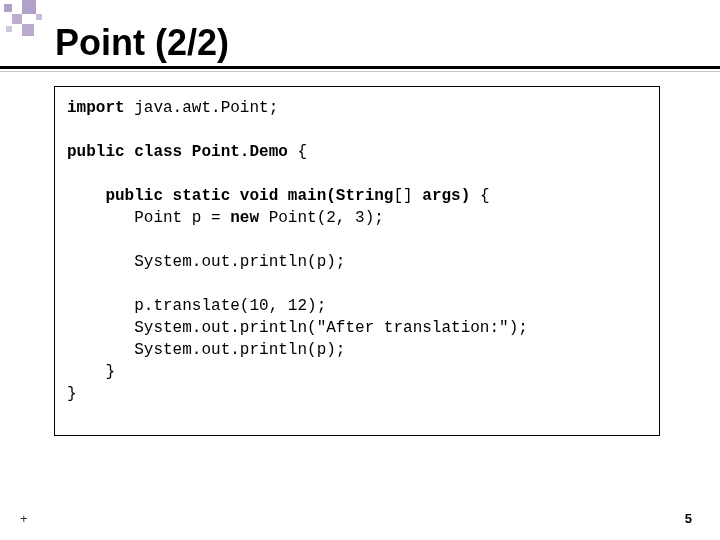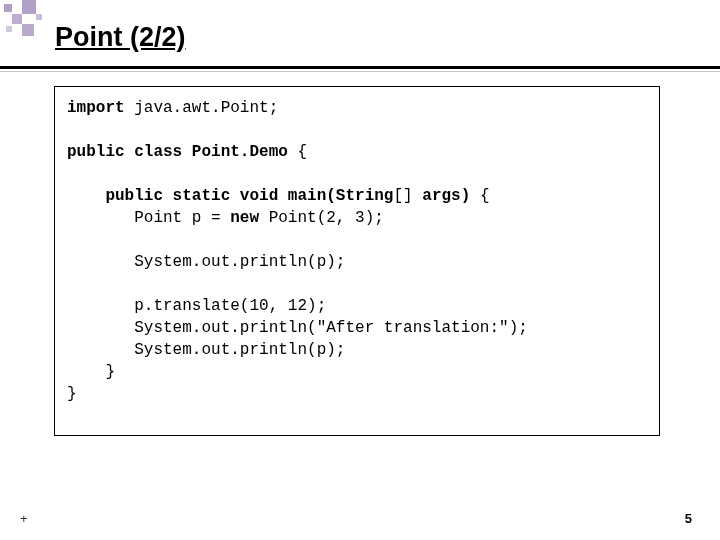--- a/index.html
+++ b/index.html
@@ -4,21 +4,21 @@
 <style>
   * { margin: 0; padding: 0; box-sizing: border-box; }
   html, body { width: 720px; height: 540px; background: #fff; font-family: Arial, Helvetica, sans-serif; overflow: hidden; }
   .slide { position: relative; width: 720px; height: 540px; background: #fff; }
 
   
   .deco { position: absolute; top: 0; left: 0; width: 60px; height: 40px; }
   .sq { position: absolute; background: #b1a0c7; }
 
   
-  .title { position: absolute; top: 22px; left: 55px; font-size: 27px; font-weight: bold; color: #000; font-family: Arial, sans-serif; text-decoration: underline; }
+  .title { position: absolute; top: 22px; left: 55px; font-size: 36px; font-weight: bold; color: #000; font-family: Arial, sans-serif; }
   .hr1 { position: absolute; top: 66px; left: 0; width: 720px; height: 3px; background: #000; }
   .hr2 { position: absolute; top: 71px; left: 0; width: 720px; height: 1px; background: #c7c7c7; }
 
   
   .codebox { position: absolute; top: 86px; left: 54px; width: 606px; height: 350px; border: 1px solid #000; padding: 10px 12px; }
   .code { font-family: "Courier New", Courier, monospace; font-size: 16px; line-height: 22px; color: #000; white-space: pre; }
   .code b { font-weight: bold; }
 
   
   .plus { position: absolute; bottom: 14px; left: 20px; font-size: 13px; color: #333; }

